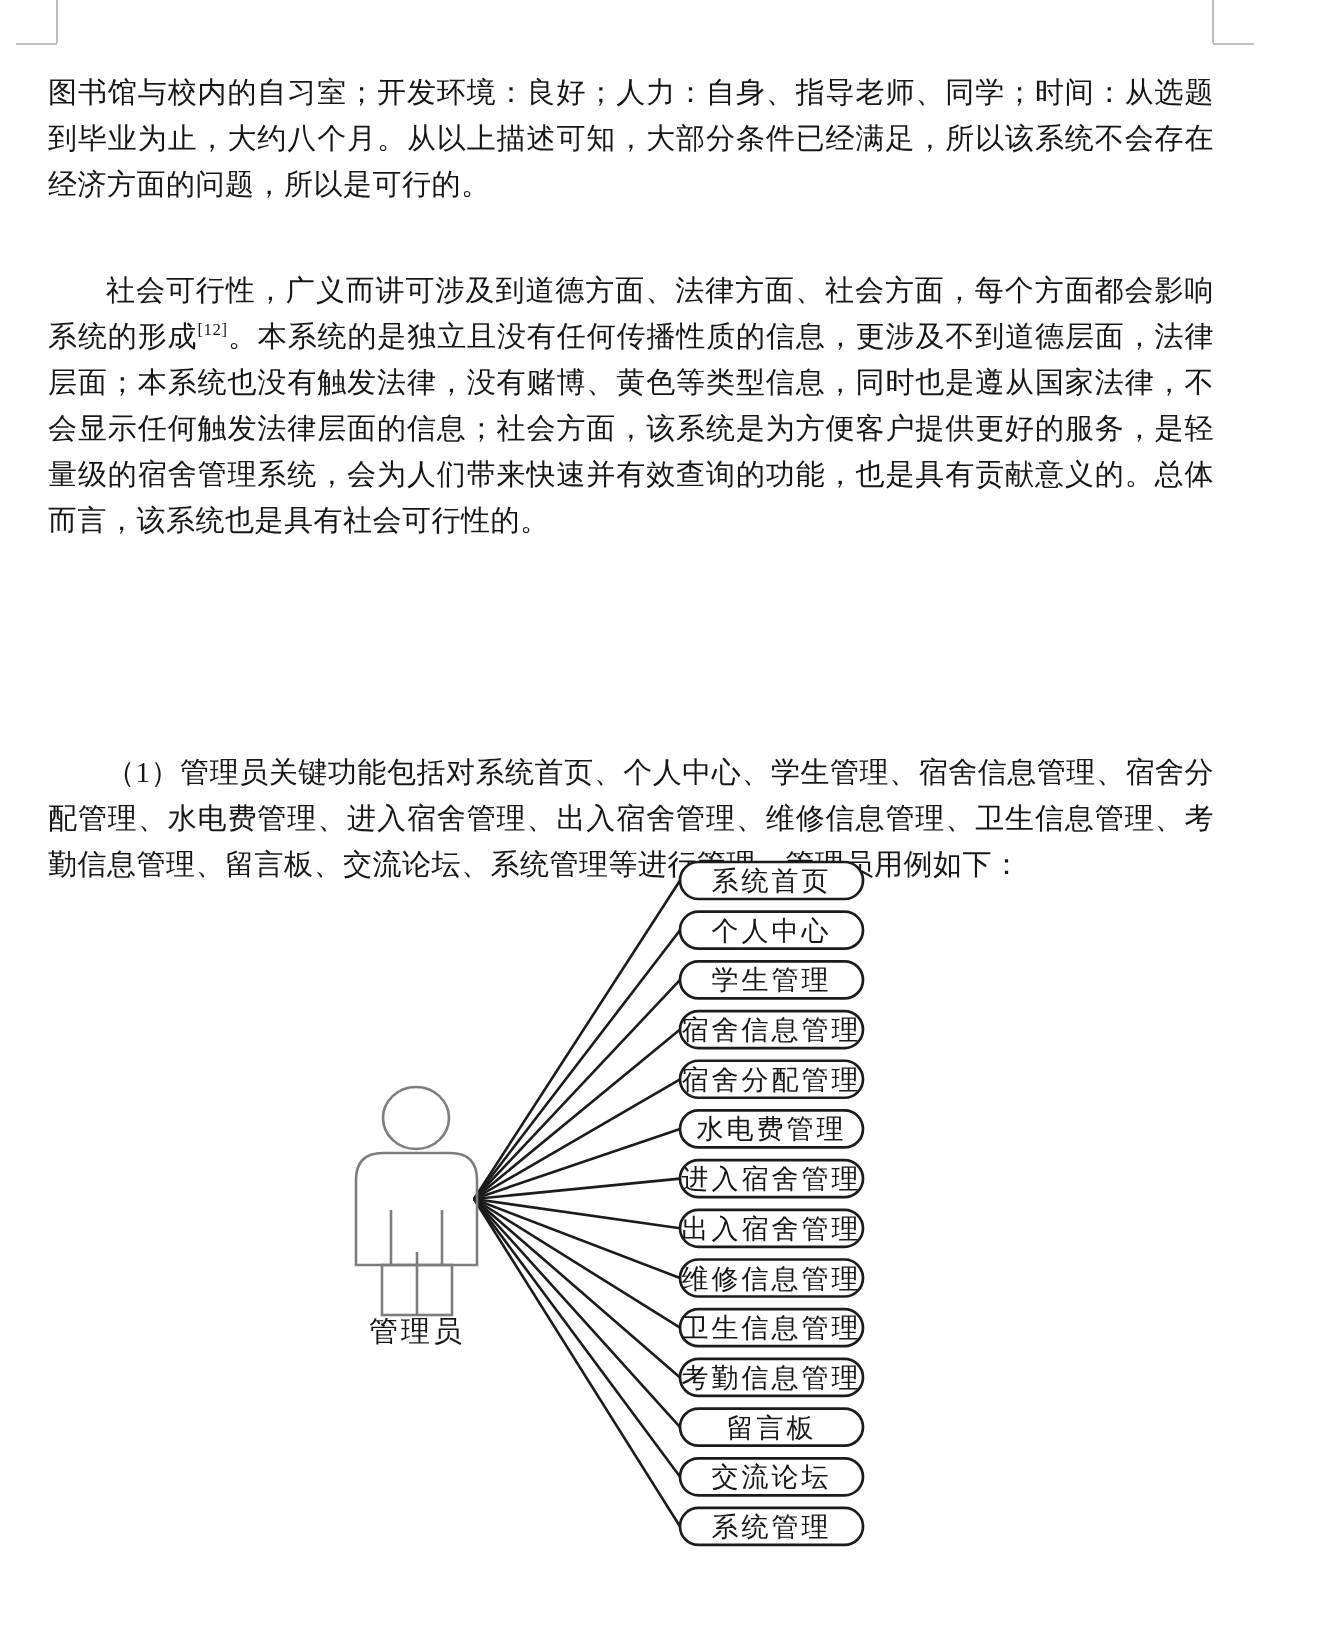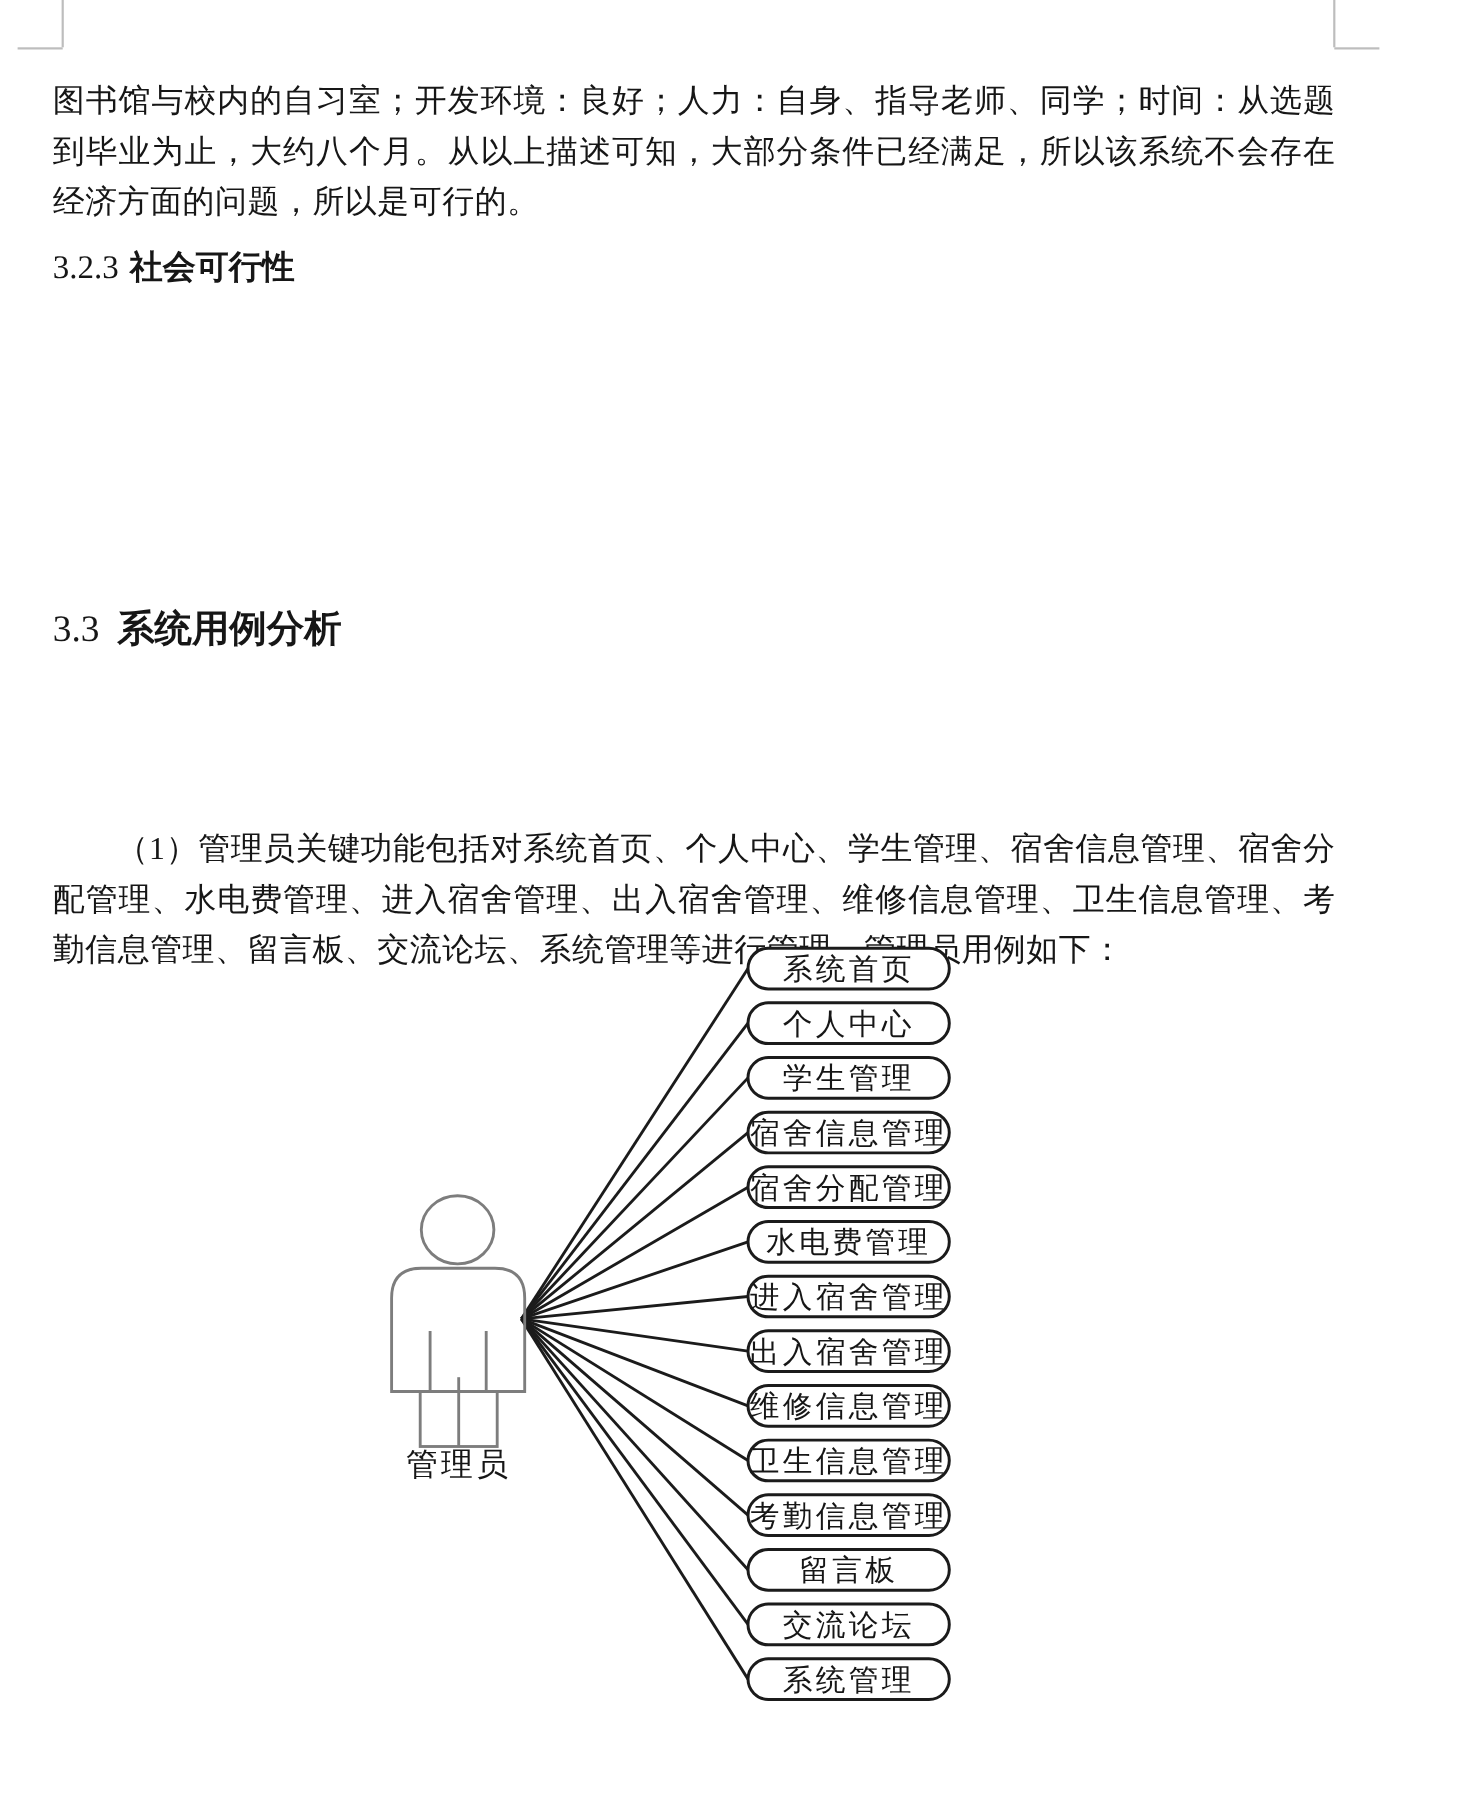--- a/index.html
+++ b/index.html
@@ -59,28 +59,23 @@
 
 <div class="page">
 
   <div class="crop v left"></div>
   <div class="crop h left"></div>
   <div class="crop v right"></div>
   <div class="crop h right"></div>
 
   <p class="textblock" style="top:40px;">图书馆与校内的自习室；开发环境：良好；人力：自身、指导老师、同学；时间：从选题到毕业为止，大约八个月。从以上描述可知，大部分条件已经满足，所以该系统不会存在经济方面的问题，所以是可行的。</p>
 
-  <h3 class="heading h3-sub">
-    <span class="hnum">3.2.3</span><span class="htitle">社会可行性</span>
-  </h3>
 
+  <p class="textblock indent" style="top:238px;"><span>社会可行性，广义而讲可涉及到道德方面、法律方面、社会方面，每个方面都会影响系统的形成</span><sup>[12]</sup><span>。本系统的是独立且没有任何传播性质的信息，更涉及不到道德层面，法律层面；本系统也没有触发法律，没有赌博、黄色等类型信息，同时也是遵从国家法律，不会显示任何触发法律层面的信息；社会方面，该系统是为方便客户提供更好的服务，是轻量级的宿舍管理系统，会为人们带来快速并有效查询的功能，也是具有贡献意义的。总体而言，该系统也是具有社会可行性的。</span></p>
 
-  <h2 class="heading h3-main">
-    <span class="hnum">3.3</span><span class="htitle">系统用例分析</span>
-  </h2>
 
 
   <p class="textblock indent" style="top:720px;">（1）管理员关键功能包括对系统首页、个人中心、学生管理、宿舍信息管理、宿舍分配管理、水电费管理、进入宿舍管理、出入宿舍管理、维修信息管理、卫生信息管理、考勤信息管理、留言板、交流论坛、系统管理等进行管理。管理员用例如下：</p>
 
   <svg class="diagram" viewBox="0 850 1335 780">
       <line x1="474" y1="1199" x2="680" y2="880.5" stroke="#1b1b1b" stroke-width="2.6"></line>
       <line x1="474" y1="1199" x2="680" y2="930.19" stroke="#1b1b1b" stroke-width="2.6"></line>
       <line x1="474" y1="1199" x2="680" y2="979.88" stroke="#1b1b1b" stroke-width="2.6"></line>
       <line x1="474" y1="1199" x2="680" y2="1029.57" stroke="#1b1b1b" stroke-width="2.6"></line>
       <line x1="474" y1="1199" x2="680" y2="1079.26" stroke="#1b1b1b" stroke-width="2.6"></line>

